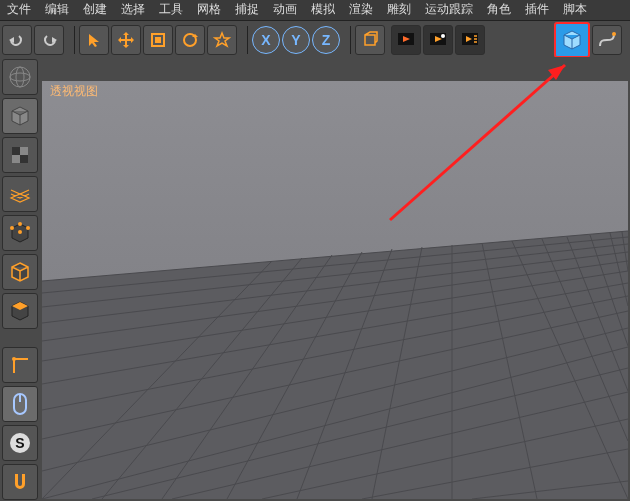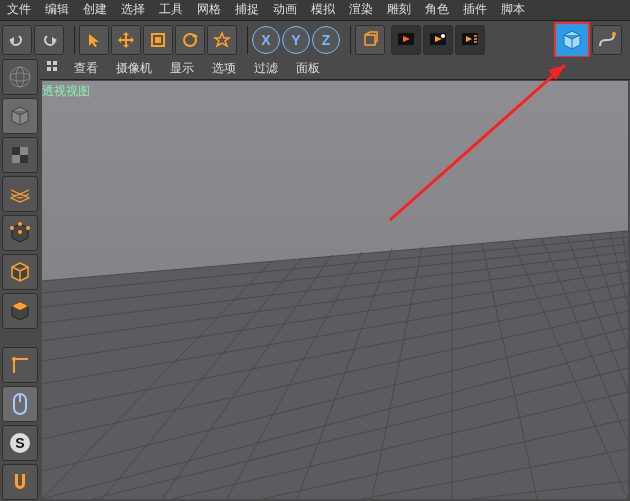--- a/index.html
+++ b/index.html
@@ -132,23 +132,23 @@
     align-items: center;
     padding-left: 6px;
     gap: 10px;
     background: #4a4a4a;
     border-bottom: 1px solid #222;
     color: #ddd;
   }
   .view-tabs .vitem { padding: 2px 4px; }
   .view-label {
     position: absolute;
-    left: 2px;
+    left: 10px;
     top: 26px;
-    color: #86efac;
+    color: #fdba74;
     z-index: 5;
   }
 
   .viewport {
     position: absolute;
     left: 2px;
     right: 2px;
     top: 24px;
     bottom: 2px;
     background: #6f6f73;
@@ -171,20 +171,21 @@
   <span class="item">编辑</span>
   <span class="item">创建</span>
   <span class="item">选择</span>
   <span class="item">工具</span>
   <span class="item">网格</span>
   <span class="item">捕捉</span>
   <span class="item">动画</span>
   <span class="item">模拟</span>
   <span class="item">渲染</span>
   <span class="item">雕刻</span>
+  <span class="item">运动跟踪</span>
   <span class="item">角色</span>
   <span class="item">插件</span>
   <span class="item">脚本</span>
 </div>
 
 <div class="toolbar">
   <div class="tgroup">
     <div class="tb">
       <svg width="18" height="14">
           <path d="M11 3 A5 5 0 1 1 3 7" fill="none" stroke="#ccc" stroke-width="2"></path>
@@ -356,36 +357,20 @@
         </svg>
     </div>
     <div class="pb">
       <svg width="24" height="24">
           <path d="M7 4 L7 14 A5 5 0 0 0 17 14 L17 4 L14 4 L14 14 A2 2 0 0 1 10 14 L10 4 Z" fill="#ffa02a"></path>
         </svg>
     </div>
   </div>
 
   <div class="viewport-wrap">
-    <div class="view-tabs">
-      <span>
-        <svg width="14" height="14">
-            <rect x="1" y="1" width="4" height="4" fill="#ccc"></rect>
-            <rect x="7" y="1" width="4" height="4" fill="#ccc"></rect>
-            <rect x="1" y="7" width="4" height="4" fill="#ccc"></rect>
-            <rect x="7" y="7" width="4" height="4" fill="#ccc"></rect>
-          </svg>
-      </span>
-      <span class="vitem">查看</span>
-      <span class="vitem">摄像机</span>
-      <span class="vitem">显示</span>
-      <span class="vitem">选项</span>
-      <span class="vitem">过滤</span>
-      <span class="vitem">面板</span>
-    </div>
 
     <span class="view-label">透视视图</span>
 
     <div class="viewport">
 
       <svg width="100%" height="100%" viewBox="0 0 586 418" preserveAspectRatio="none" style="position:absolute;inset:0">
         <defs>
           <linearGradient id="sky" x1="0" y1="0" x2="0" y2="1">
             <stop offset="0" stop-color="#8d8d92"></stop>
             <stop offset="1" stop-color="#78787d"></stop>

